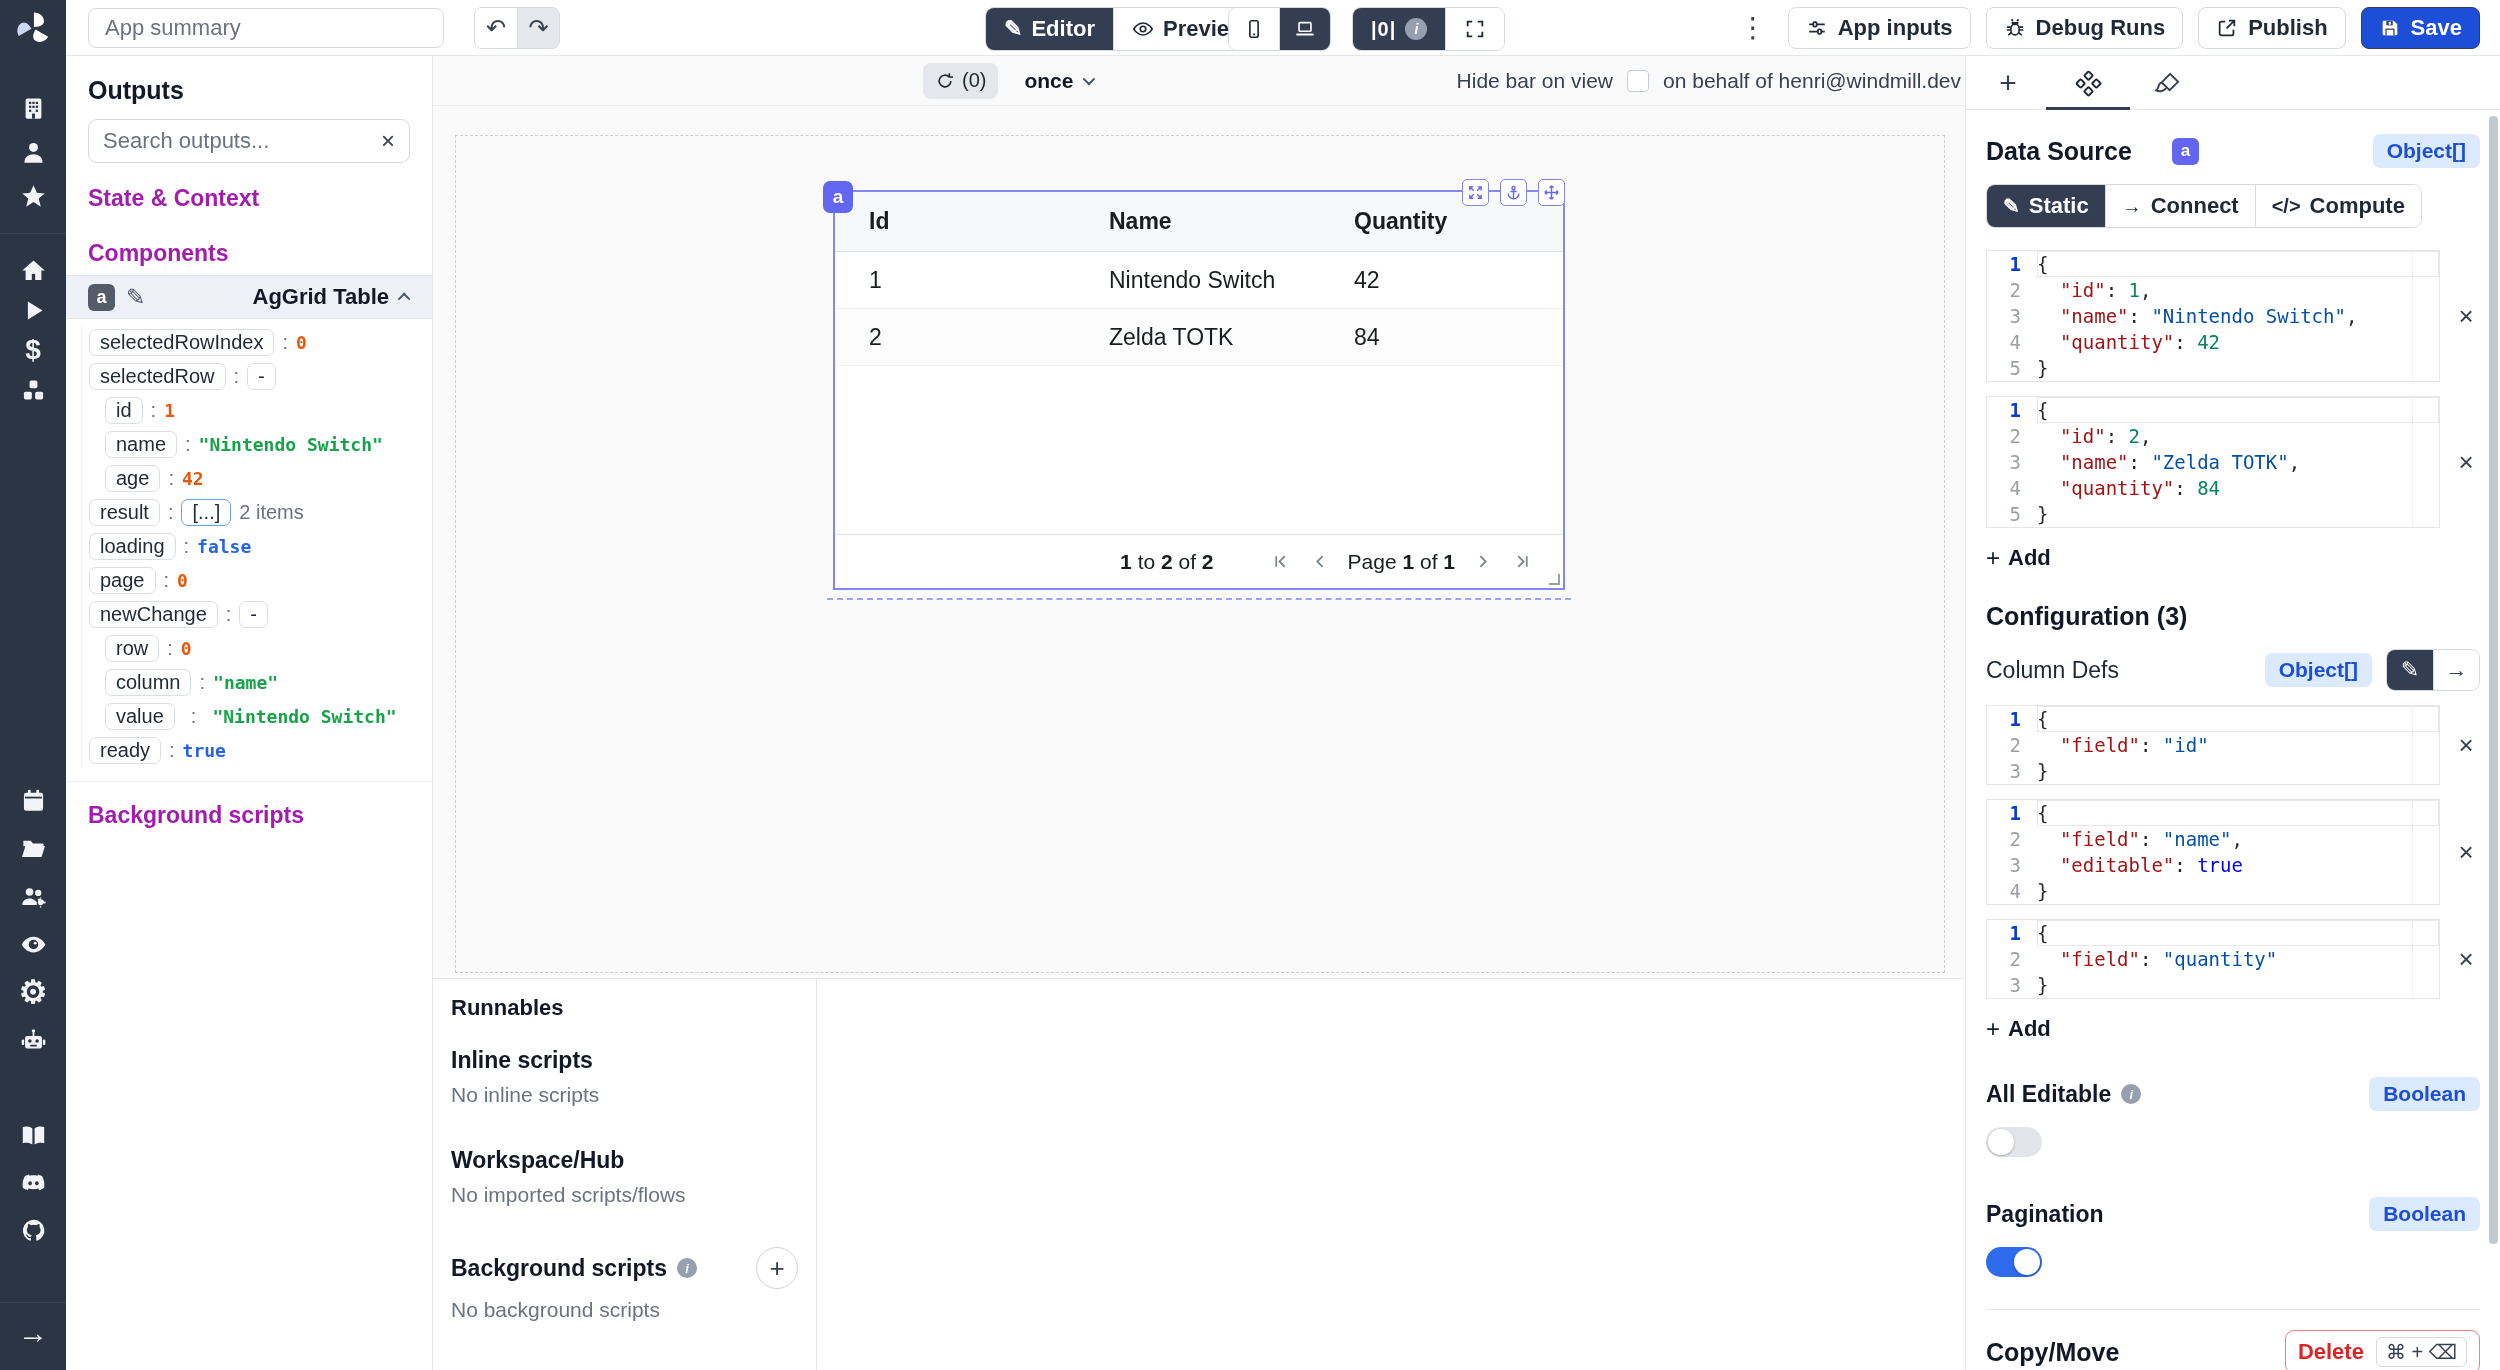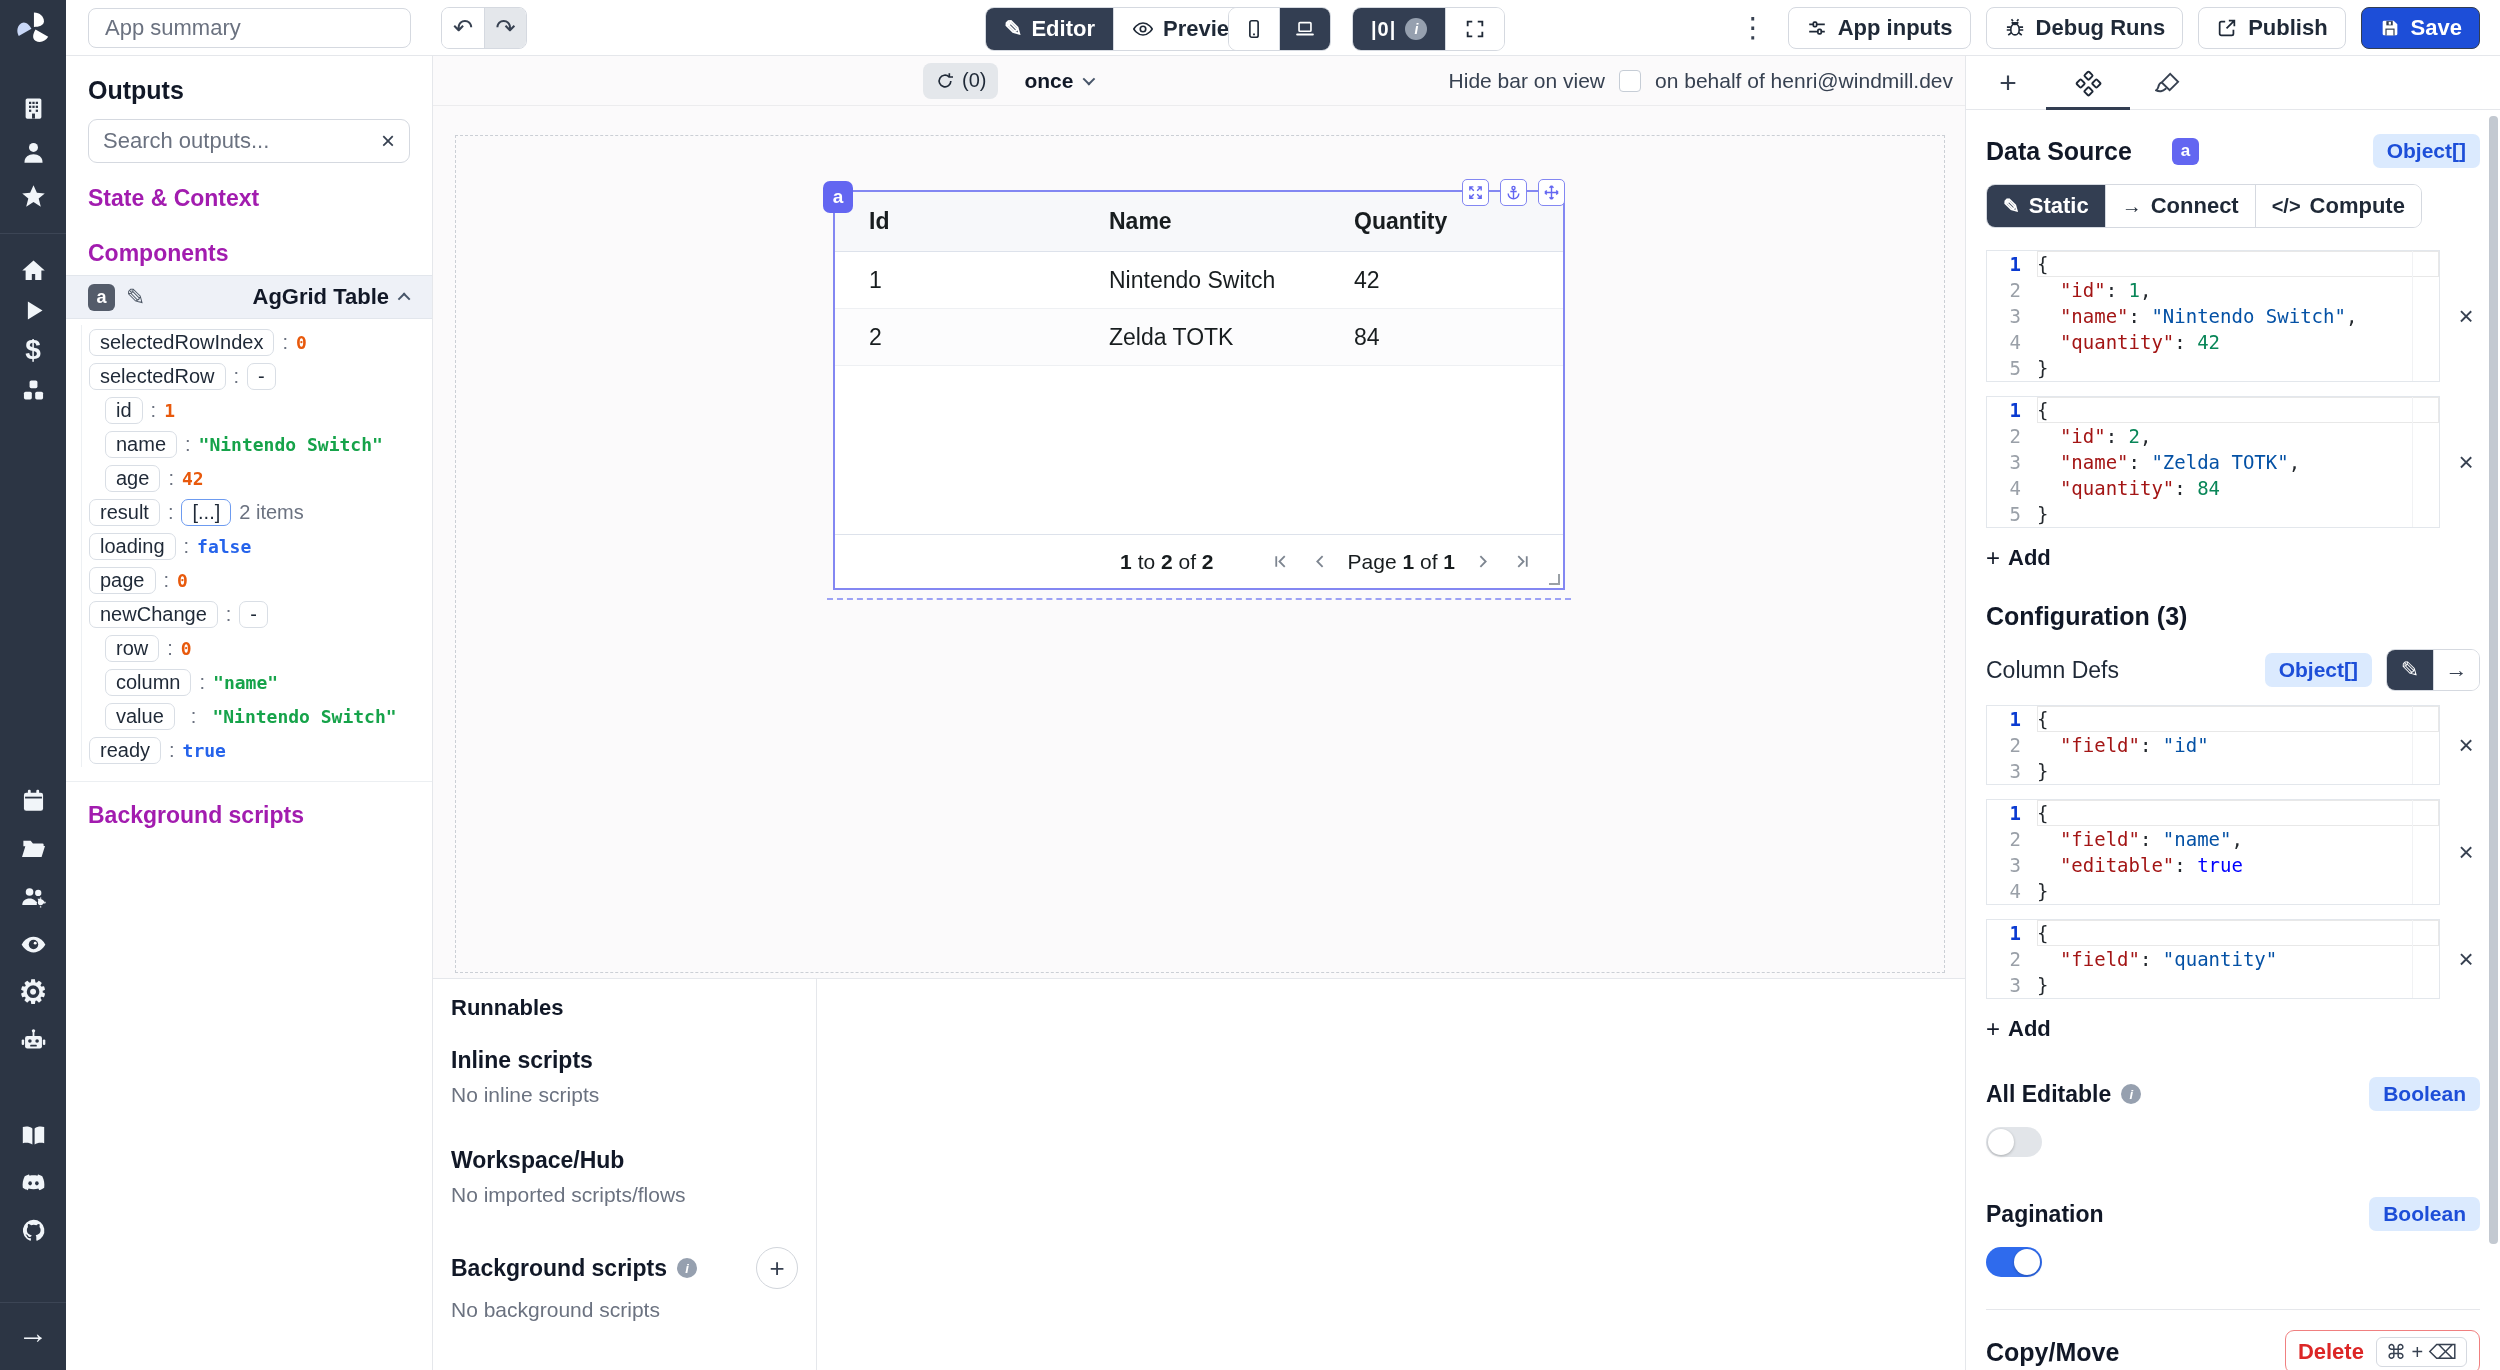--- a/index.html
+++ b/index.html
@@ -9,21 +9,21 @@
   
   .rail { position:absolute; left:0; top:0; width:66px; height:1370px; background:#2c3544; z-index:5; }
   .rail .logo { position:absolute; left:14px; top:9px; width:38px; height:38px; cursor:pointer; }
   .rail-icon { position:absolute; left:0; width:66px; height:44px; display:flex; align-items:center; justify-content:center; color:#f1f5f9; cursor:pointer; }
   .rail-icon svg { width:27px; height:27px; }
   .rail-icon .glyph { font-size:28px; font-weight:bold; line-height:1; }
   .rail-sep { position:absolute; left:0; width:66px; border-top:1px solid #3c4555; }
 
   
   .topbar { position:absolute; left:66px; top:0; width:2434px; height:56px; background:#fff; border-bottom:1px solid #e5e7eb; display:flex; align-items:center; z-index:4; }
-  .summary-input { margin-left:22px; width:323px; height:40px; border:1px solid #d5d9e0; border-radius:8px; padding:0 16px; font-size:22px; color:#374151; font-family:inherit; }
+  .summary-input { margin-left:22px; width:356px; height:40px; border:1px solid #d5d9e0; border-radius:8px; padding:0 16px; font-size:22px; color:#374151; font-family:inherit; }
   .summary-input::placeholder { color:#6b7280; }
   .ur-group { display:flex; margin-left:30px; border:1px solid #d5d9e0; border-radius:8px; overflow:hidden; }
   .ur-group button { width:42px; height:40px; border:none; background:#fff; font-size:24px; color:#374151; cursor:pointer; }
   .ur-group button + button { background:#e4e7eb; border-left:1px solid #d5d9e0; }
 
   .seg { position:absolute; top:7px; display:flex; border:1px solid #d5d9e0; border-radius:9px; overflow:hidden; background:#fff; }
   .seg button { display:flex; align-items:center; gap:9px; height:42px; padding:0 18px; border:none; background:#fff; font-size:22px; font-weight:600; color:#1f2937; cursor:pointer; }
   .seg button.dark { background:#333e52; color:#fff; }
   .seg button + button { border-left:1px solid #d5d9e0; }
   .seg .i { display:inline-flex; } .seg .i svg{ width:22px; height:22px; }
@@ -70,21 +70,21 @@
   .lp-divider { margin:14px -22px 0; border-top:1px solid #eceff2; }
   .bg-title { margin-top:20px; }
 
   
   .canvas { position:absolute; left:433px; top:56px; width:1532px; height:922px; background:#fbfafb; }
   .cbar { height:50px; border-bottom:1px solid #ececee; display:flex; align-items:center; }
   .refresh-pill { margin-left:490px; height:36px; background:#e4e7eb; border-radius:8px; display:flex; align-items:center; gap:7px; padding:0 12px; cursor:pointer; }
   .refresh-pill svg { width:20px; height:20px; }
   .refresh-pill .cnt { font-size:20px; color:#1f2937; }
   .freq { margin-left:26px; font-size:21px; font-weight:600; color:#111827; display:flex; align-items:center; gap:10px; cursor:pointer; }
-  .cbar-right { margin-left:auto; margin-right:12px; display:flex; align-items:center; gap:14px; }
+  .cbar-right { margin-left:auto; margin-right:4px; display:flex; align-items:center; gap:14px; }
   .hide-label { font-size:21px; color:#374151; }
   .checkbox { width:22px; height:22px; border:1px solid #c6cdd6; border-radius:4px; background:#fff; cursor:pointer; }
   .behalf { font-size:21px; color:#374151; }
   .artboard { position:absolute; left:22px; top:79px; width:1490px; height:838px; border:1px dashed #cbcfd5; }
 
   .tablecomp { position:absolute; left:400px; top:134px; width:732px; height:400px; background:#fff; border:2px solid #8387f2; }
   .t-badge { position:absolute; left:-12px; top:-11px; width:30px; height:32px; background:#6366f1; border-radius:7px; color:#fff; font-size:19px; font-weight:700; display:flex; align-items:center; justify-content:center; z-index:3; }
   .handles { position:absolute; right:-2px; top:-13px; display:flex; gap:11px; z-index:3; }
   .handle { width:27px; height:27px; background:#fff; border:1.5px solid #8387f2; border-radius:5px; color:#6366f1; display:flex; align-items:center; justify-content:center; cursor:pointer; }
   .handle svg { width:17px; height:17px; }

